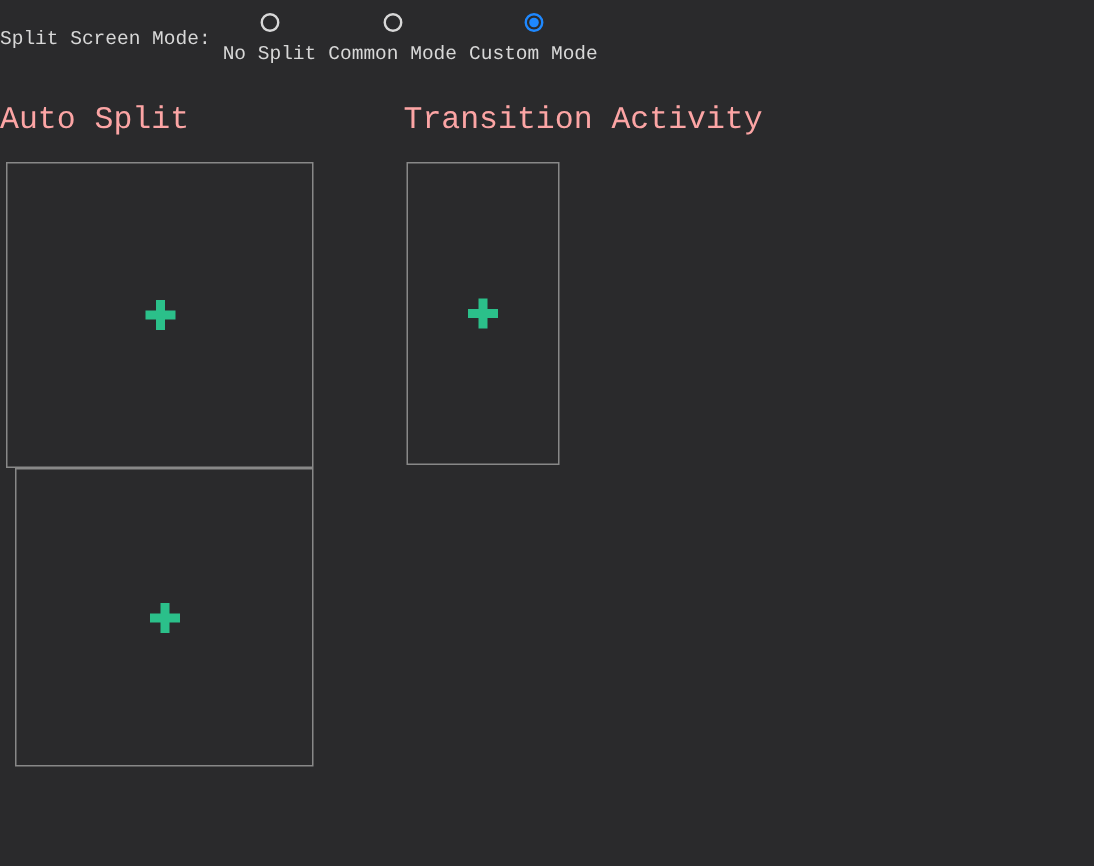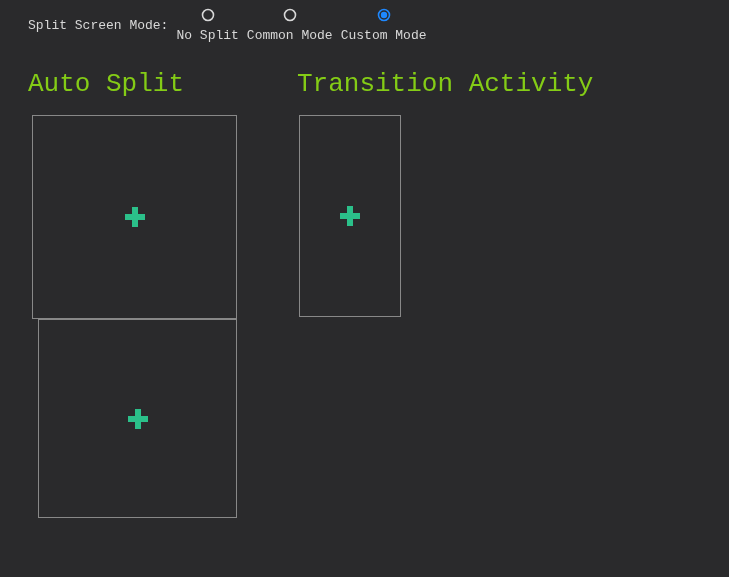--- a/index.html
+++ b/index.html
@@ -5,21 +5,21 @@
   * { box-sizing: border-box; margin: 0; padding: 0; }
   body {
     background: #2a2a2c;
     font-family: "Consolas", "Courier New", monospace;
     color: #d0d0d0;
     width: 729px;
     height: 577px;
     overflow: hidden;
   }
   .page {
-    padding: 8px 12px 12px 28px;
+    padding: 8px 12px 12px 0;
   }
   .mode-row {
     display: flex;
     align-items: center;
     gap: 8px;
     font-size: 13px;
     color: #d8d8d8;
     margin-bottom: 26px;
   }
   .radio {
@@ -40,22 +40,22 @@
   .radio-inner { fill: #1e88ff; }
   .upper-row {
     display: flex;
     gap: 60px;
   }
   .section {
     display: flex;
     flex-direction: column;
   }
   .section-title {
-    font-size: 26px;
-    color: #84cc16;
+    font-size: 21px;
+    color: #fca5a5;
     font-weight: normal;
     margin-bottom: 16px;
   }
   .dropzone {
     border: 1px solid #888;
     background: transparent;
     display: flex;
     align-items: center;
     justify-content: center;
     cursor: pointer;

